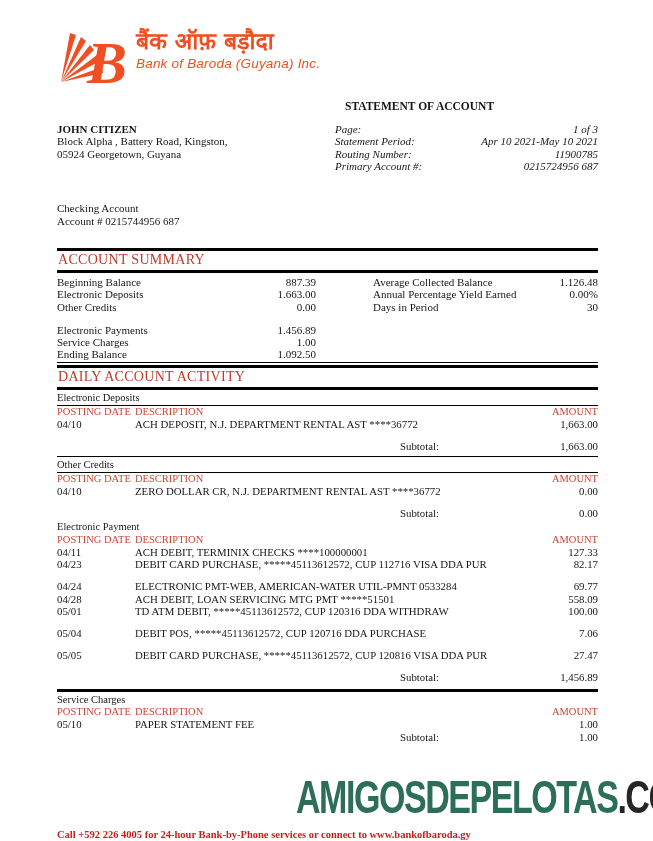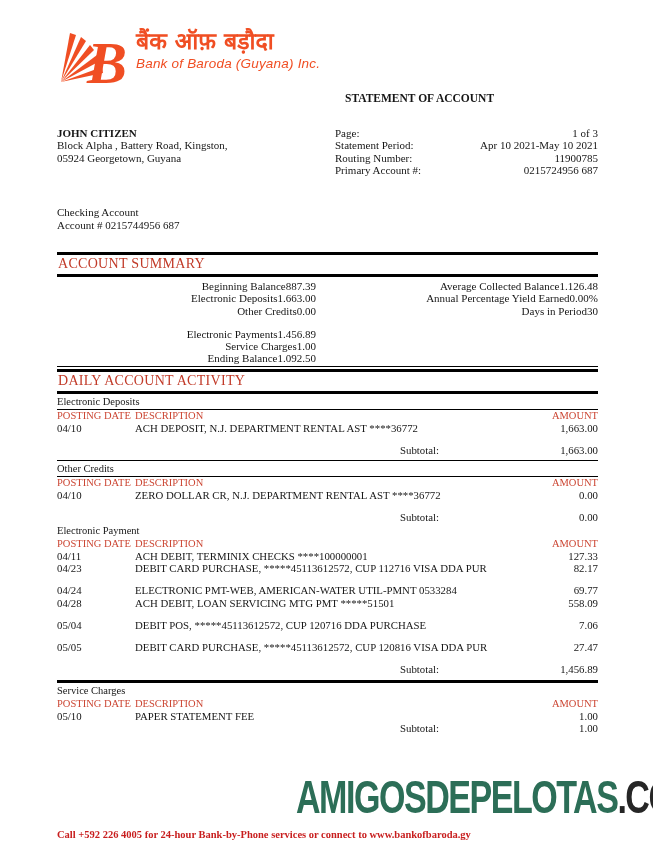--- a/index.html
+++ b/index.html
@@ -15,44 +15,44 @@
   .page{position:relative;width:653px;height:841px;background:#fff;overflow:hidden;
         font-family:"Liberation Serif", serif;color:var(--ink);}
 
   
   .brand{display:flex;align-items:flex-start;gap:9px;margin:28px 55px 0 57px;}
   .brand-text .hindi{font-family:"DejaVu Sans", sans-serif;font-weight:bold;font-size:23px;
         line-height:27px;color:var(--orange);}
   .brand-text .latin{font-family:"Liberation Sans", sans-serif;font-style:italic;
         font-size:13.5px;color:var(--orange);margin-top:1px;letter-spacing:0.2px;}
 
-  .doc-title{font-weight:bold;font-size:11.5px;margin:4px 55px 0 345px;}
-
-  .header-cols{display:flex;margin:23px 55px 0 57px;font-size:11px;line-height:12.3px;gap:28px;}
+  .doc-title{font-weight:bold;font-size:11.5px;margin:12px 55px 0 345px;}
+
+  .header-cols{display:flex;margin:11px 55px 0 57px;font-size:11px;line-height:12.3px;gap:28px;}
   .customer{flex:1;}
   .cust-name{font-weight:bold;}
-  .meta{width:263px;}
+  .meta{width:263px;font-style:italic;}
   .meta-row{display:flex;justify-content:space-between;}
 
   .acct-type{margin:30px 55px 0 57px;font-size:11px;}
   .acct-ref{margin:1px 55px 0 57px;text-align:left;font-size:11px;}
 
   .rule{height:3px;background:#000;margin:0 55px 0 57px;}
   .rule.thin{height:1px;}
   .mt21{margin-top:21px;}
   .mt2{margin-top:2px;}
   .mt5{margin-top:5px;}
 
   .section-title{margin:0 55px 0 57px;color:var(--sec-red);font-size:14px;
         padding:1px 0 2px 1px;letter-spacing:0.3px;}
 
   .summary{display:flex;margin:3px 55px 2px 57px;font-size:11px;line-height:12.15px;}
   .sum-left{width:259px;}
   .sum-right{flex:1;margin-left:57px;}
-  .srow{display:flex;justify-content:flex-end;}
+  .srow{display:flex;justify-content:space-between;}
   .gap-sm{height:11px;}
   .gap{height:10px;}
   .gap-xs{height:4px;}
 
   .sub-name{margin:2px 55px 0 57px;font-size:10.5px;line-height:12.5px;}
   .grid-row{display:grid;grid-template-columns:78px 1fr 110px;margin:0 55px 0 57px;
         font-size:10.8px;line-height:12.2px;}
   .thead{color:var(--col-red);font-size:10.5px;}
   .c-amt{text-align:right;}
   .sub-row{display:grid;grid-template-columns:343px 1fr 110px;margin:0 55px 0 57px;
@@ -232,20 +232,25 @@
   <div class="grid-row">
     <span>04/24</span>
     <span>ELECTRONIC PMT-WEB, AMERICAN-WATER UTIL-PMNT 0533284</span>
     <span class="c-amt">69.77</span>
   </div>
   <div class="grid-row">
     <span>04/28</span>
     <span>ACH DEBIT, LOAN SERVICING MTG PMT *****51501</span>
     <span class="c-amt">558.09</span>
   </div>
+  <div class="grid-row">
+    <span>05/01</span>
+    <span>TD ATM DEBIT, *****45113612572, CUP 120316 DDA WITHDRAW</span>
+    <span class="c-amt">100.00</span>
+  </div>
   <div class="gap"></div>
   <div class="grid-row">
     <span>05/04</span>
     <span>DEBIT POS, *****45113612572, CUP 120716 DDA PURCHASE</span>
     <span class="c-amt">7.06</span>
   </div>
   <div class="gap"></div>
   <div class="grid-row">
     <span>05/05</span>
     <span>DEBIT CARD PURCHASE, *****45113612572, CUP 120816 VISA DDA PUR</span>

